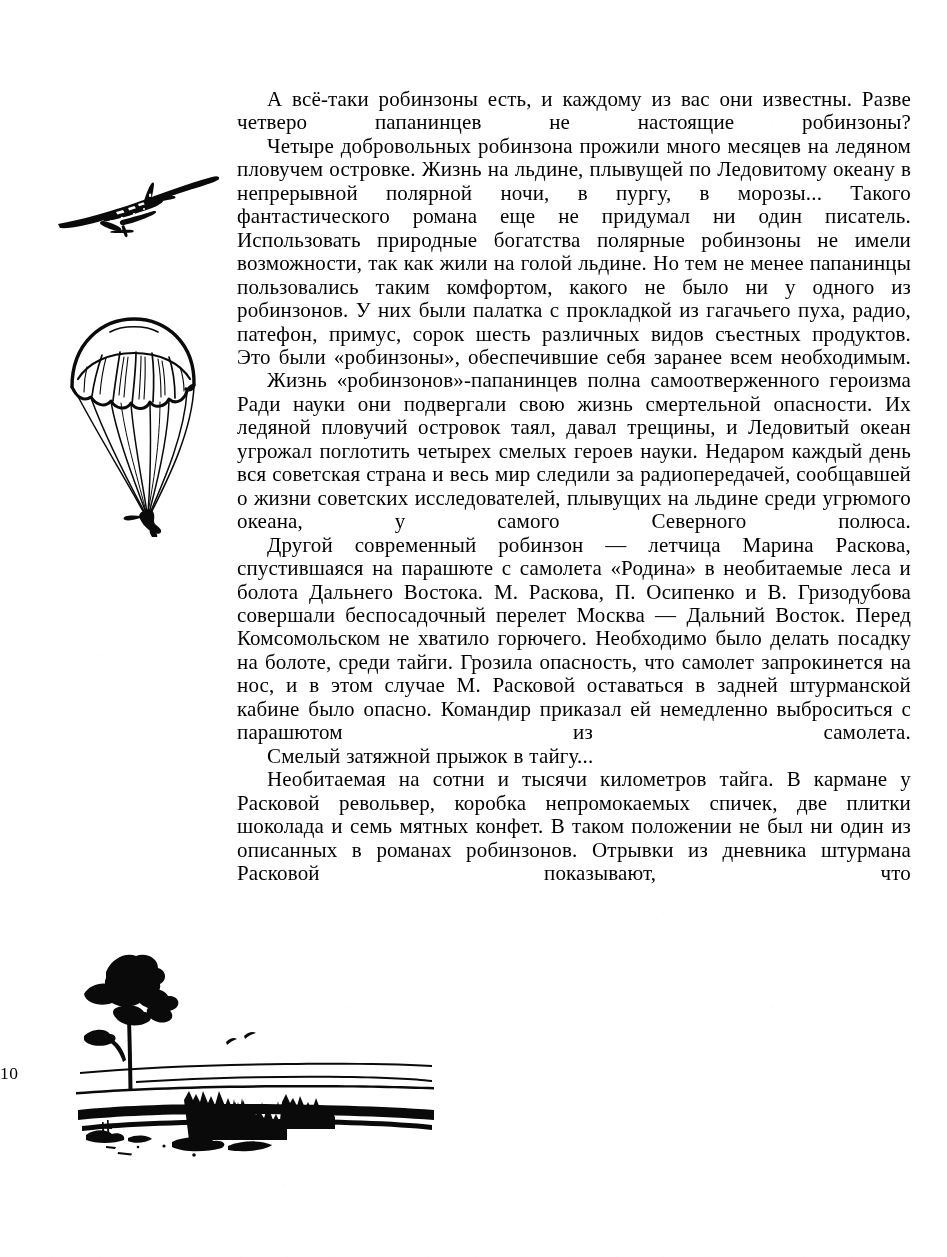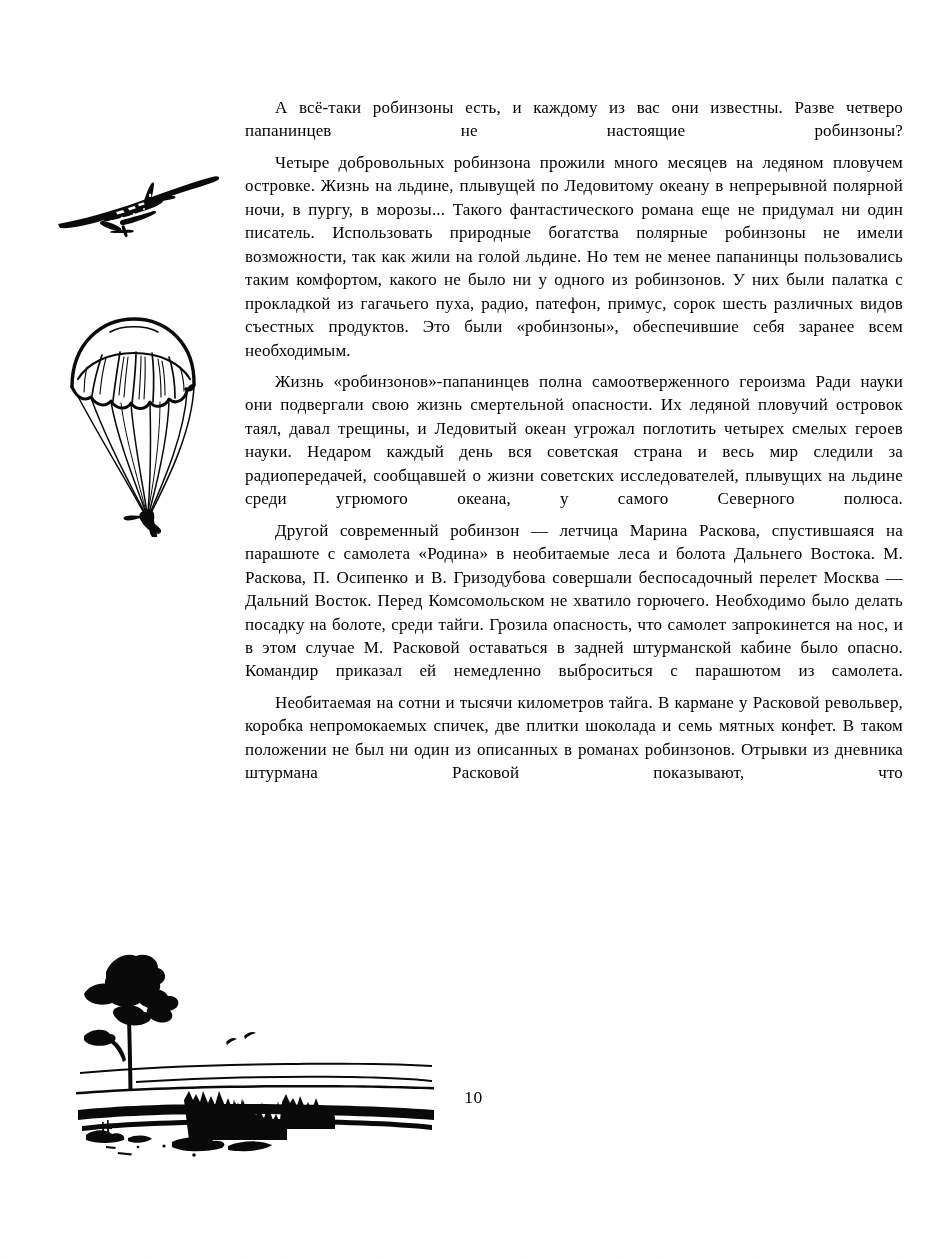--- a/index.html
+++ b/index.html
@@ -19,44 +19,43 @@
   }
 
   
   #textcol {
     position: absolute;
     left: 237px;
     top: 88px;
     width: 674px;
   }
   .para {
-    margin: 8px;
-    font-size: 17px;
+    margin: 0;
+    font-size: 21px;
     line-height: 23.45px;
     text-align: justify;
     text-align-last: left;
     text-indent: 30px;
     letter-spacing: 0.15px;
     word-spacing: 0.4px;
     font-family: Liberation Serif, serif;
     -webkit-font-smoothing: none;
   }
   .para.lastfull { text-align-last: justify; }
 
   
   #folio {
     position: absolute;
     left: 0;
     top: 1063px;
     width: 947px;
-    text-align: center;
+    text-align: left;
     font-size: 17.5px;
     font-family: "Liberation Serif", "DejaVu Serif", serif;
     letter-spacing: 0.5px;
-    margin-top: 24px;
   }
 
   
   .illus { position: absolute; }
 
   #illus-airplane { left: 52px;  top: 168px; width: 175px; height: 80px; }
   #illus-parachute{ left: 58px;  top: 305px; width: 150px; height: 232px; }
   #illus-taiga    { left: 76px;  top: 950px; width: 360px; height: 215px; }
 
   .illus svg { display: block; width: 100%; height: 100%; }
@@ -185,20 +184,21 @@
         <path d="M95 224 C98 227, 100 230, 99 232 L94 232 C92 229, 91 226, 92 224 Z"></path>
       </g>
     </svg>
   </div>
 
   <div id="textcol">
     <p class="para lastfull">А всё-таки робинзоны есть, и каждому из вас они известны. Разве четверо папанинцев не настоящие робинзоны?</p>
     <p class="para lastfull">Четыре добровольных робинзона прожили много месяцев на ледяном пловучем островке. Жизнь на льдине, плывущей по Ледовитому океану в непрерывной полярной ночи, в пургу, в морозы... Такого фантастического романа еще не придумал ни один писатель. Использовать природные богатства полярные робинзоны не имели возможности, так как жили на голой льдине. Но тем не менее папанинцы пользовались таким комфортом, какого не было ни у одного из робинзонов. У них были палатка с прокладкой из гагачьего пуха, радио, патефон, примус, сорок шесть различных видов съестных продуктов. Это были «робинзоны», обеспечившие себя заранее всем необходимым.</p>
     <p class="para lastfull">Жизнь «робинзонов»-папанинцев полна самоотверженного героизма Ради науки они подвергали свою жизнь смертельной опасности. Их ледяной пловучий островок таял, давал трещины, и Ледовитый океан угрожал поглотить четырех смелых героев науки. Недаром каждый день вся советская страна и весь мир следили за радиопередачей, сообщавшей о жизни советских исследователей, плывущих на льдине среди угрюмого океана, у самого Северного полюса.</p>
     <p class="para lastfull">Другой современный робинзон — летчица Марина Раскова, спустившаяся на парашюте с самолета «Родина» в необитаемые леса и болота Дальнего Востока. М. Раскова, П. Осипенко и В. Гризодубова совершали беспосадочный перелет Москва — Дальний Восток. Перед Комсомольском не хватило горючего. Необходимо было делать посадку на болоте, среди тайги. Грозила опасность, что самолет запрокинется на нос, и в этом случае М. Расковой оставаться в задней штурманской кабине было опасно. Командир приказал ей немедленно выброситься с парашютом из самолета.</p>
+    <p class="para">Смелый затяжной прыжок в тайгу...</p>
     <p class="para lastfull">Необитаемая на сотни и тысячи километров тайга. В кармане у Расковой револьвер, коробка непромокаемых спичек, две плитки шоколада и семь мятных конфет. В таком положении не был ни один из описанных в романах робинзонов. Отрывки из дневника штурмана Расковой показывают, что</p>
   </div>
 
   <div class="illus" id="illus-taiga">
     <svg viewBox="0 0 360 215" xmlns="http://www.w3.org/2000/svg" aria-hidden="true">
       <g fill="#0a0a0a">
 
         <path d="M53 28 C55 60, 56 100, 56.5 140 L52.5 140 C52 100, 51 60, 49.5 28 Z"></path>
 
         <path d="M30 22 C36 8, 50 2, 60 6 C70 2, 82 8, 82 18

